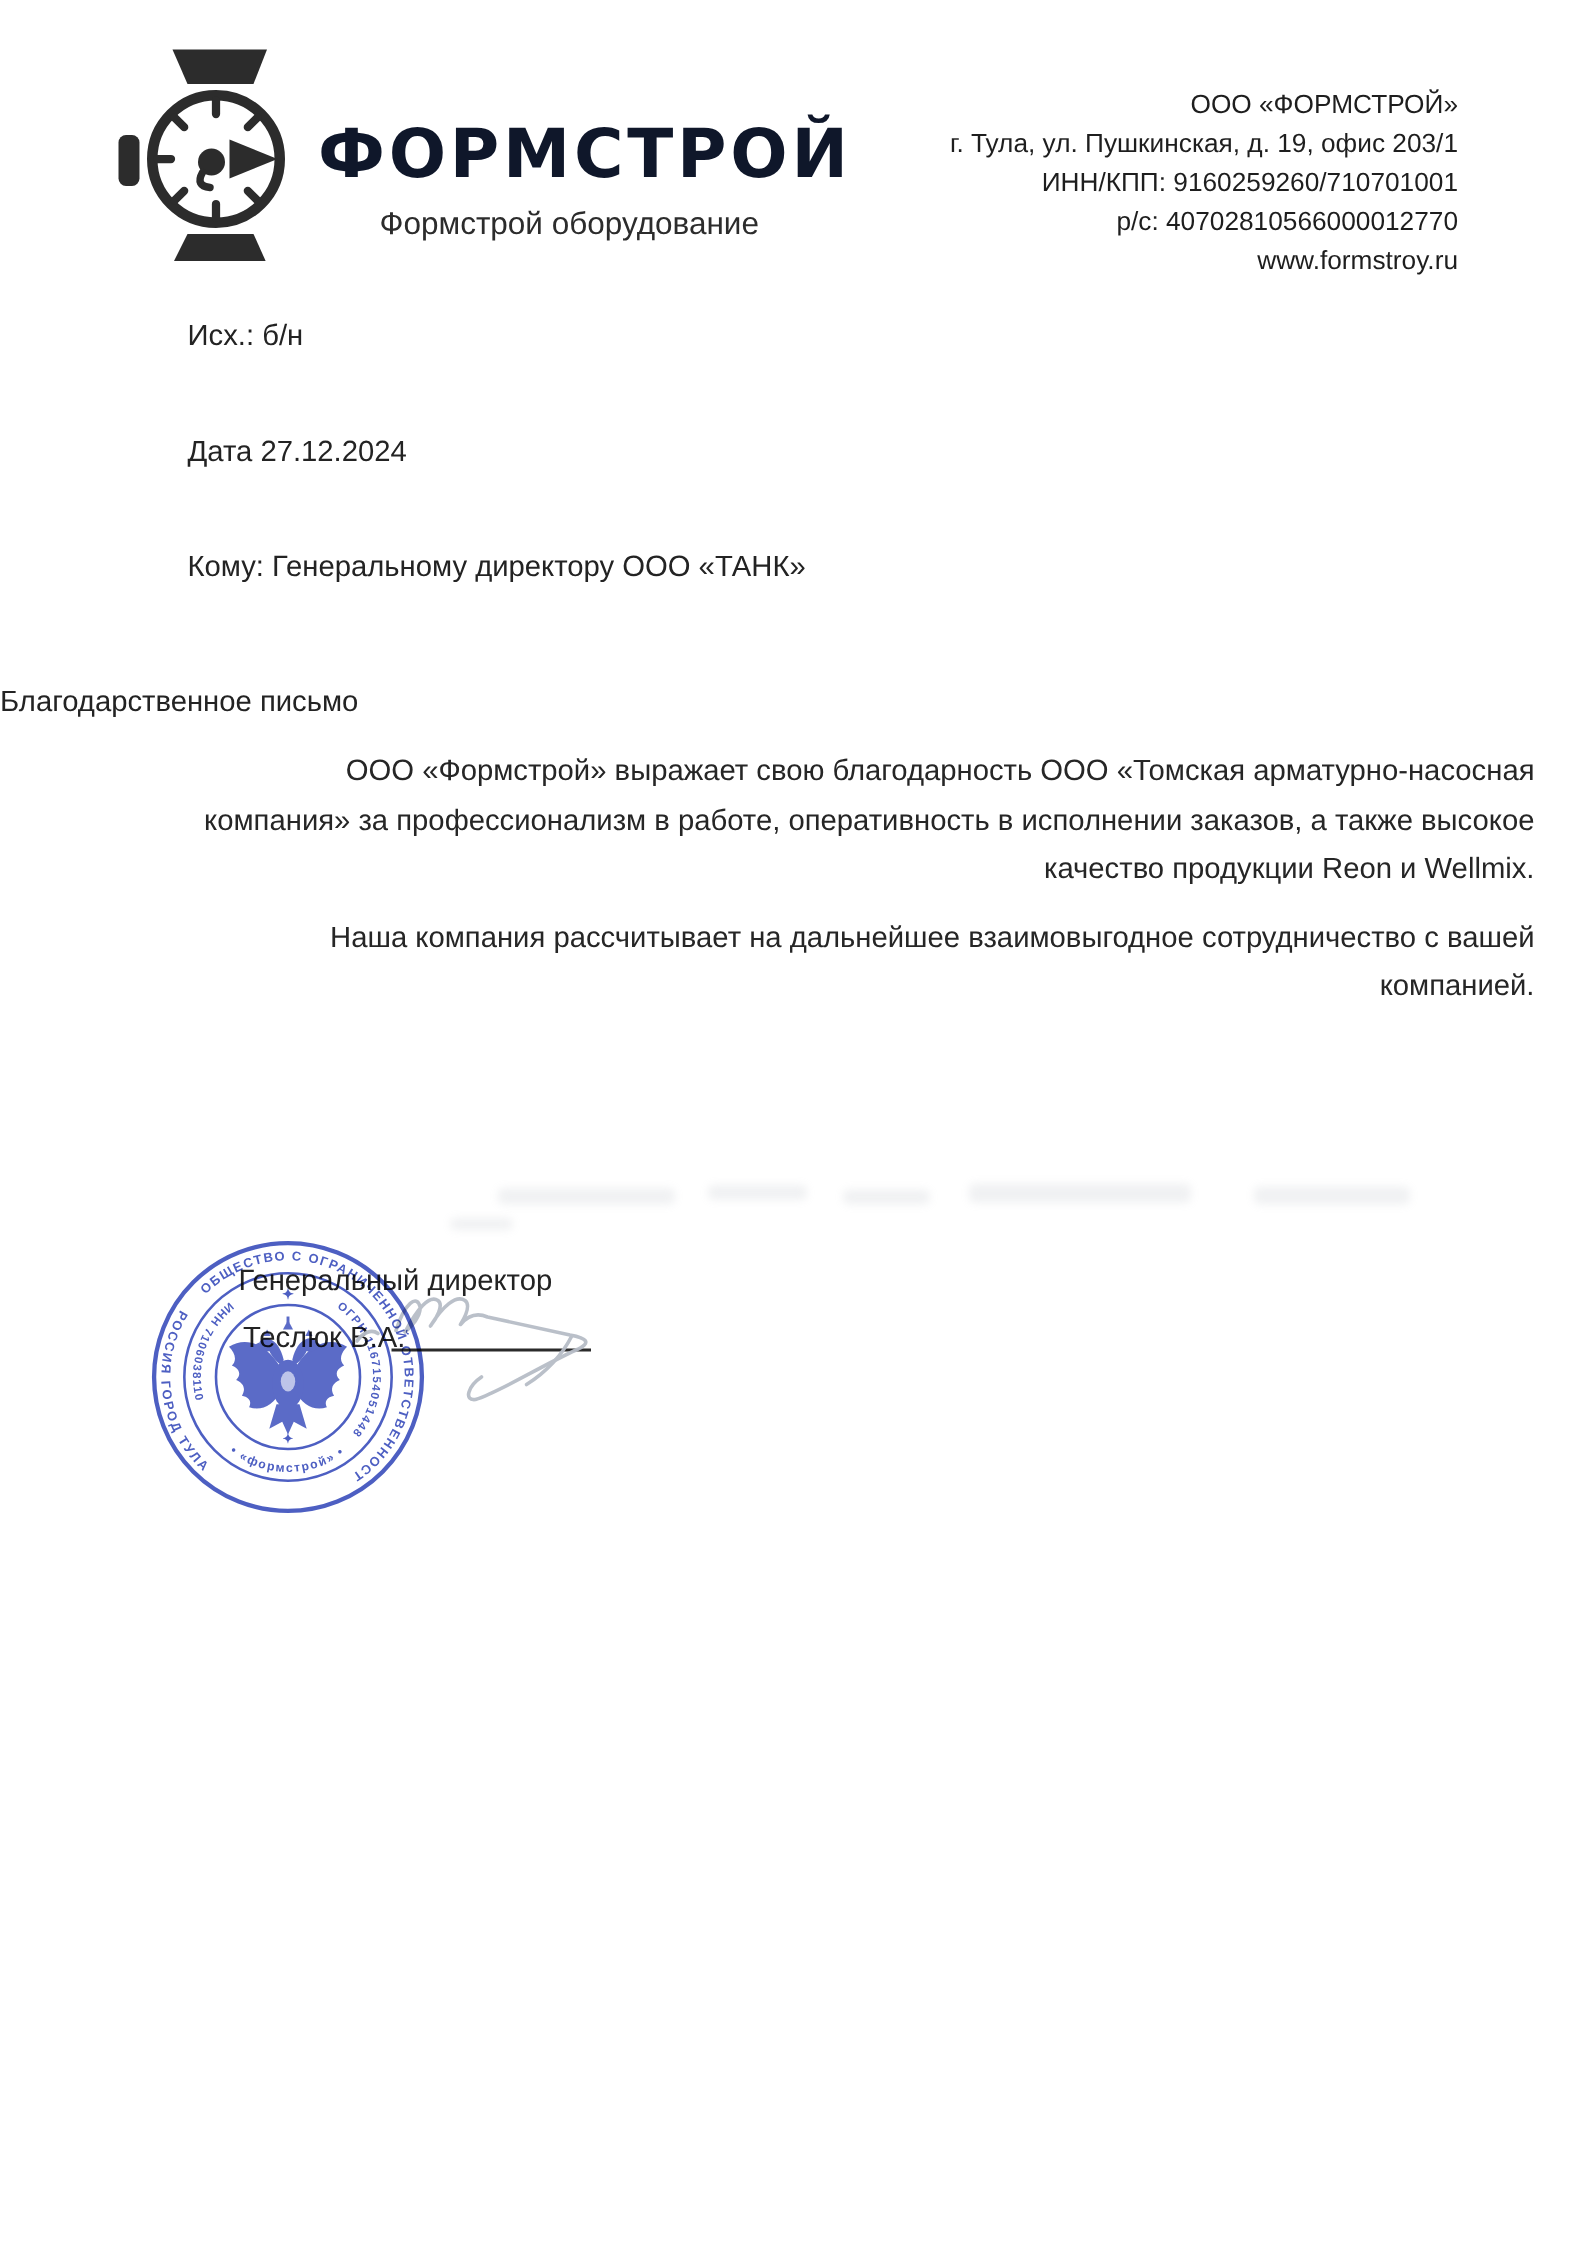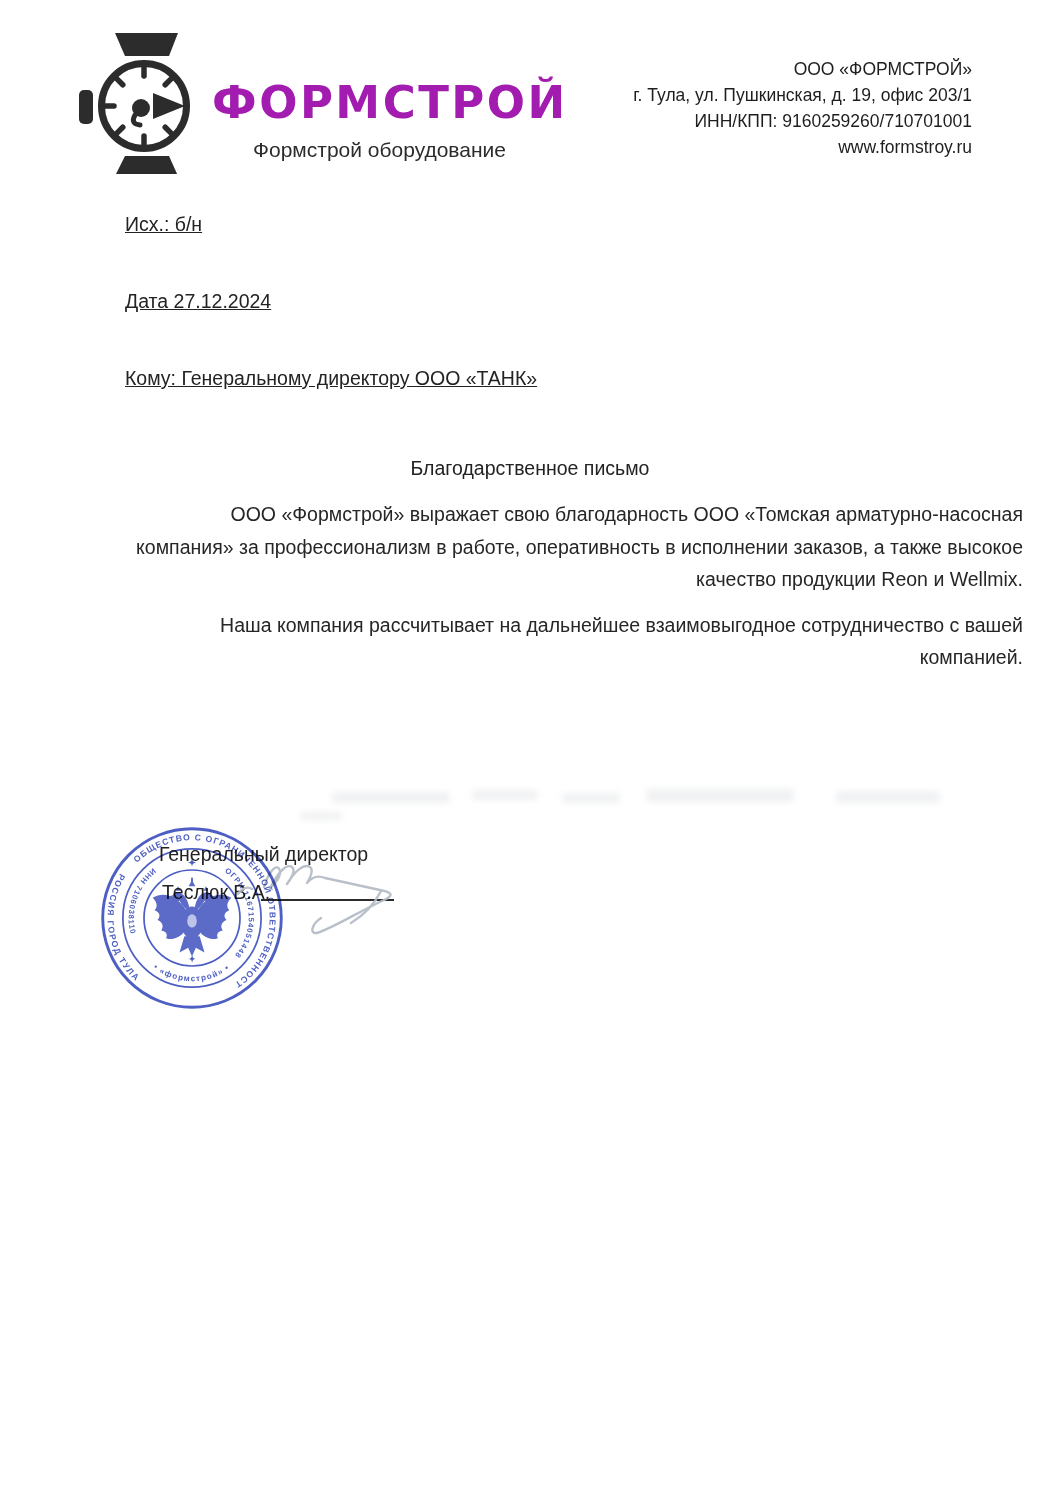--- a/index.html
+++ b/index.html
@@ -2,33 +2,33 @@
 <html><head>
 <meta charset="utf-8">
 <style>
   html,body{margin:0;padding:0;background:#ffffff;}
   .page{position:relative;width:1060px;height:1500px;background:#ffffff;overflow:hidden;
         font-family:"Liberation Sans",sans-serif;color:#232323;}
 
   
   .logo-icon{position:absolute;left:74px;top:30px;}
   .brand{position:absolute;left:212px;top:76px;font-size:45px;font-weight:bold;
-         letter-spacing:2.5px;color:#a21caf;font-family:"DejaVu Sans",sans-serif;}
+         letter-spacing:2.5px;color:#0f172a;font-family:"DejaVu Sans",sans-serif;}
   .tagline{position:absolute;left:253px;top:138px;font-size:21px;color:#2c2c2c;}
   .company-info{position:absolute;right:88px;top:56px;text-align:right;font-size:17.5px;
                 font-weight:normal;line-height:26px;color:#1e1e1e;}
 
   
-  .meta{position:absolute;left:125px;top:214px;font-size:19.5px;color:#232323;text-decoration:underline;}
+  .meta{position:absolute;left:125px;top:214px;font-size:19.5px;color:#232323;}
   .meta div{margin-top:19px;line-height:20px;}
   .meta div:first-child{margin-top:0;}
   .meta-gap{height:19px;}
 
   
-  .letter-title{position:absolute;left:0;top:457px;width:1060px;text-align:center;
+  .letter-title{position:absolute;left:0;top:457px;width:1060px;
                 font-size:19.5px;color:#232323;}
   .letter-body{position:absolute;left:123px;top:498px;width:900px;font-size:19.5px;
                line-height:32.5px;color:#262626;}
   .letter-body p{margin:0;text-indent:66px;text-align:right;}
   .letter-body p + p{margin-top:13px;}
 
   
   .sig-title{position:absolute;left:159px;top:843px;font-size:19.5px;color:#232323;}
   .sig-name{position:absolute;left:162px;top:881px;font-size:19.5px;color:#232323;}
   .sig-line{position:absolute;left:261px;top:882px;width:133px;height:17px;
@@ -80,20 +80,21 @@
     <path d="M 61,85 Q 56,94 66,95" stroke="#2c2c2c" stroke-width="5" stroke-linecap="round"></path>
   </svg>
 
   <div class="brand">ФОРМСТРОЙ</div>
   <div class="tagline">Формстрой оборудование</div>
 
   <div class="company-info">
     <div>ООО «ФОРМСТРОЙ»</div>
     <div>г. Тула, ул. Пушкинская, д. 19, офис 203/1</div>
     <div>ИНН/КПП: 9160259260/710701001</div>
+    <div>р/с: 40702810566000012770</div>
     <div>www.formstroy.ru</div>
   </div>
 
   <div class="meta">
     <div>Исх.: б/н</div>
     <div class="meta-gap"></div>
     <div>Дата 27.12.2024</div>
     <div class="meta-gap"></div>
     <div>Кому: Генеральному директору ООО «ТАНК»</div>
   </div>

